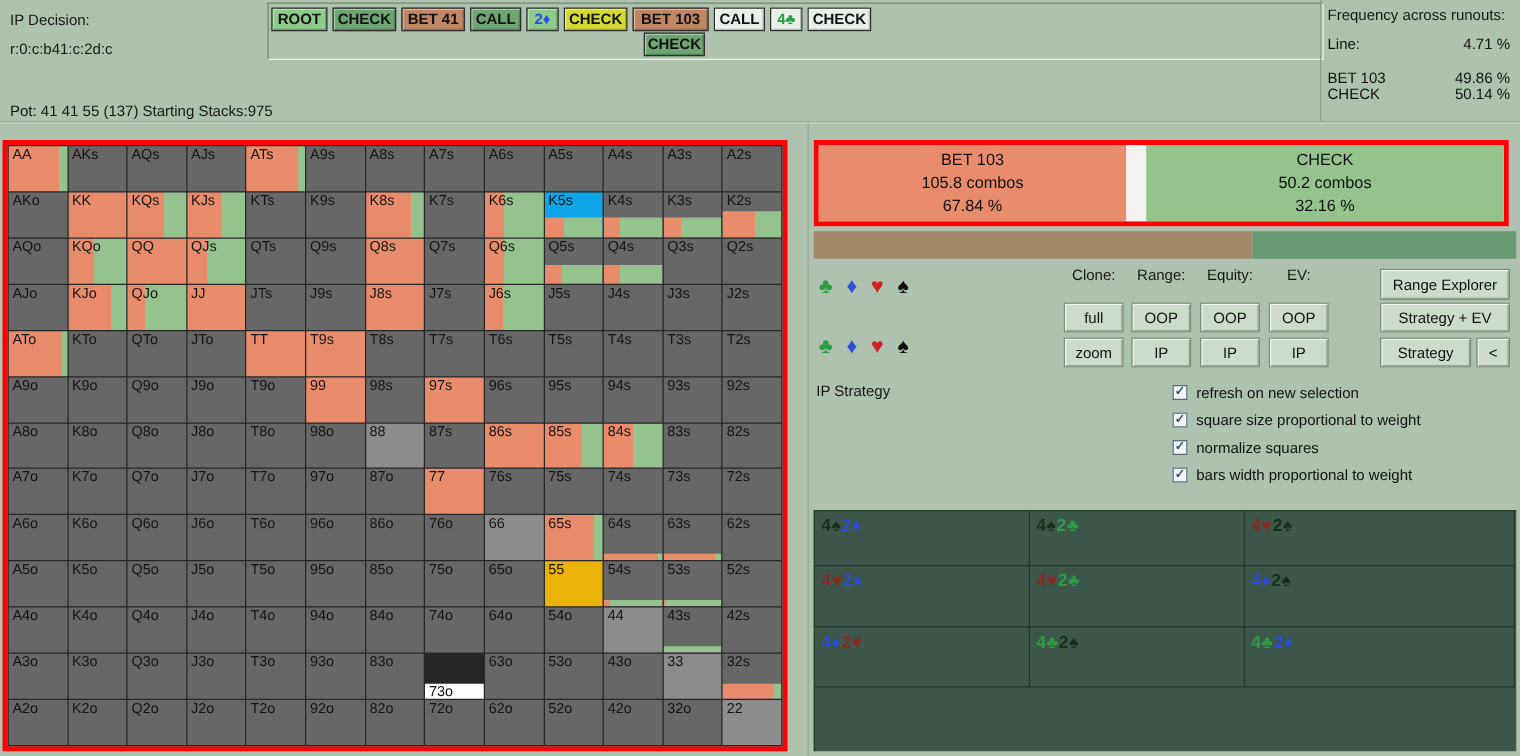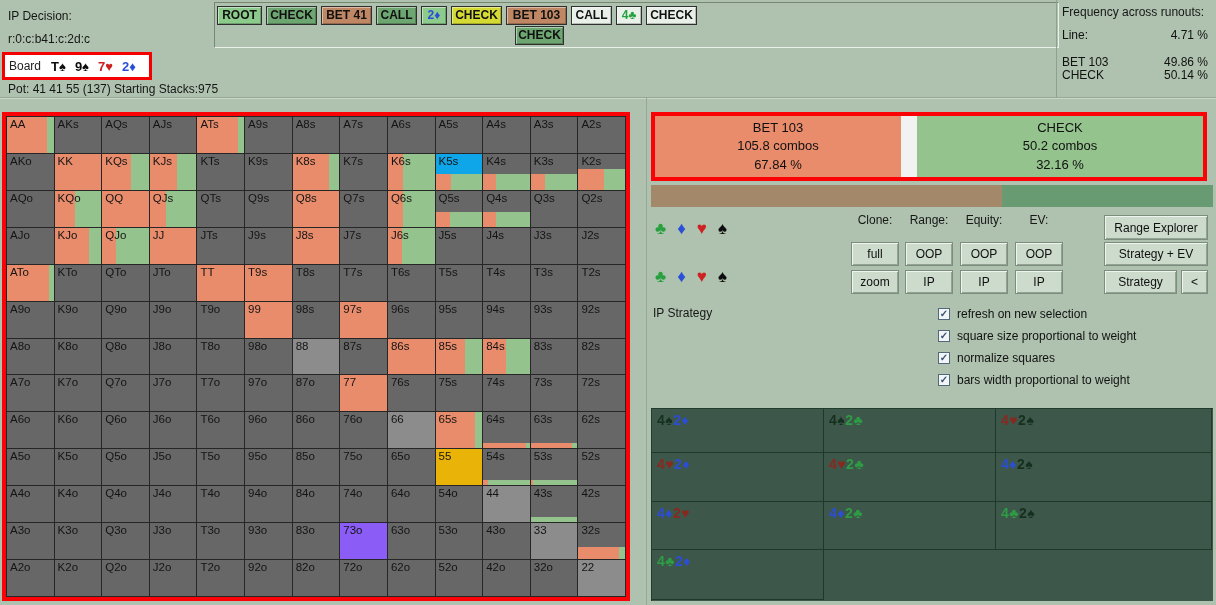--- a/index.html
+++ b/index.html
@@ -71,24 +71,20 @@
   .combo-cell{border-right:1px solid #1c392a;border-bottom:1px solid #1c392a;
               padding:3px 0 0 5px;font-weight:bold;font-size:14px;letter-spacing:0.5px;}
 </style>
 </head>
 <body>
 
 <div class="app">
 
   <div class="info-line" style="top:9px">IP Decision:</div>
   <div class="info-line" style="top:32px">r:0:c:b41:c:2d:c</div>
-  <div class="board-box">
-    <span class="board-label">Board</span>
-    <span id="board-cards"><span class="board-card" style="color: rgb(13, 13, 13);">T♠</span><span class="board-card" style="color: rgb(13, 13, 13);">9♠</span><span class="board-card" style="color: rgb(204, 34, 34);">7♥</span><span class="board-card" style="color: rgb(43, 79, 216);">2♦</span></span>
-  </div>
   <div class="info-line" style="top:82px">Pot: 41 41 55 (137) Starting Stacks:975</div>
 
   <div class="tree-panel" id="tree-panel">
       <div class="tree-btn" style="left: 2px; top: 3px; width: 45px; background: rgb(140, 203, 140);">ROOT</div>
       <div class="tree-btn" style="left: 51px; top: 3px; width: 51px; background: rgb(110, 166, 113);">CHECK</div>
       <div class="tree-btn" style="left: 106px; top: 3px; width: 51px; background: rgb(191, 135, 100);">BET 41</div>
       <div class="tree-btn" style="left: 161px; top: 3px; width: 41px; background: rgb(110, 166, 113);">CALL</div>
       <div class="tree-btn" style="left: 206px; top: 3px; width: 26px; background: rgb(140, 203, 140); color: rgb(43, 79, 216);">2♦</div>
       <div class="tree-btn" style="left: 236px; top: 3px; width: 51px; background: rgb(212, 218, 51);">CHECK</div>
       <div class="tree-btn" style="left: 291px; top: 3px; width: 61px; background: rgb(191, 135, 100);">BET 103</div>
@@ -576,21 +572,21 @@
         </div>
         <div class="cell" style="background: rgb(103, 103, 103);">
           <span class="lab">T3o</span>
         </div>
         <div class="cell" style="background: rgb(103, 103, 103);">
           <span class="lab">93o</span>
         </div>
         <div class="cell" style="background: rgb(103, 103, 103);">
           <span class="lab">83o</span>
         </div>
-        <div class="cell" style="background: #8b5cf6;">
+        <div class="cell" style="background: #ffffff; margin-top: 24px;">
           <span class="lab">73o</span>
         </div>
         <div class="cell" style="background: rgb(103, 103, 103);">
           <span class="lab">63o</span>
         </div>
         <div class="cell" style="background: rgb(103, 103, 103);">
           <span class="lab">53o</span>
         </div>
         <div class="cell" style="background: rgb(103, 103, 103);">
           <span class="lab">43o</span>
@@ -717,18 +713,17 @@
     </div>
 
   <div class="combo-grid" id="combo-grid">
       <div class="combo-cell"><span style="color: rgb(22, 48, 30);">4♠</span><span style="color: rgb(43, 78, 210);">2♦</span></div>
       <div class="combo-cell"><span style="color: rgb(22, 48, 30);">4♠</span><span style="color: rgb(46, 156, 68);">2♣</span></div>
       <div class="combo-cell"><span style="color: rgb(136, 41, 31);">4♥</span><span style="color: rgb(22, 48, 30);">2♠</span></div>
       <div class="combo-cell"><span style="color: rgb(136, 41, 31);">4♥</span><span style="color: rgb(43, 78, 210);">2♦</span></div>
       <div class="combo-cell"><span style="color: rgb(136, 41, 31);">4♥</span><span style="color: rgb(46, 156, 68);">2♣</span></div>
       <div class="combo-cell"><span style="color: rgb(43, 78, 210);">4♦</span><span style="color: rgb(22, 48, 30);">2♠</span></div>
       <div class="combo-cell"><span style="color: rgb(43, 78, 210);">4♦</span><span style="color: rgb(136, 41, 31);">2♥</span></div>
-      <div class="combo-cell"><span style="color: rgb(43, 78, 210);">4♦</span><span style="color: rgb(46, 156, 68);">2♣</span></div>
       <div class="combo-cell"><span style="color: rgb(46, 156, 68);">4♣</span><span style="color: rgb(22, 48, 30);">2♠</span></div>
       <div class="combo-cell"><span style="color: rgb(46, 156, 68);">4♣</span><span style="color: rgb(43, 78, 210);">2♦</span></div>
     </div>
 
 </div>
 
 </body></html>

